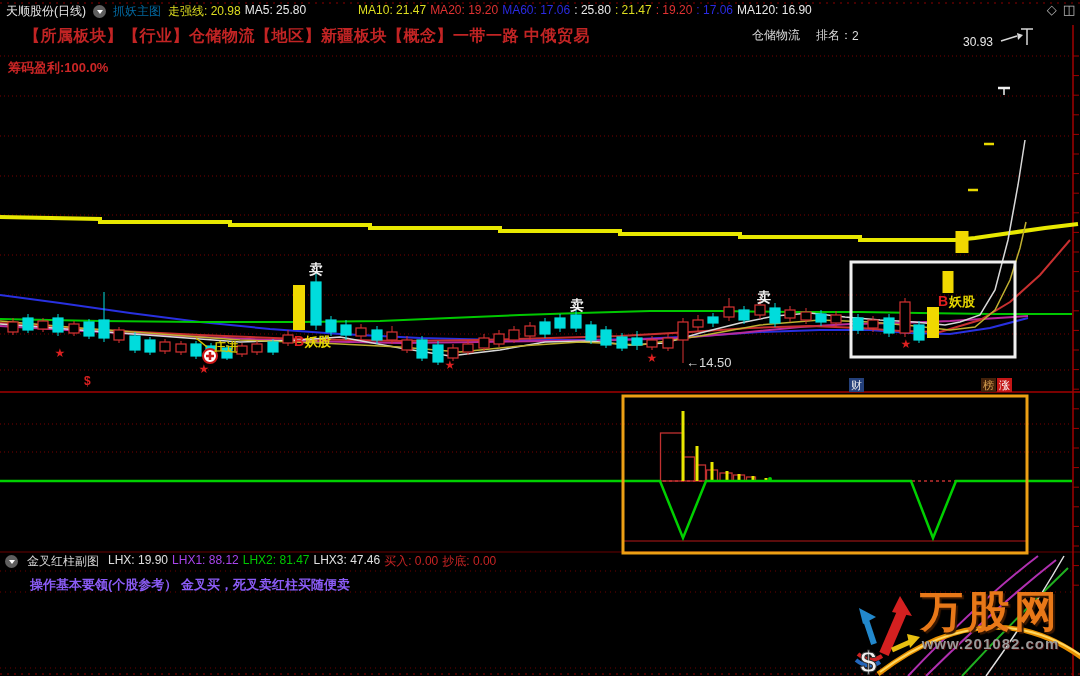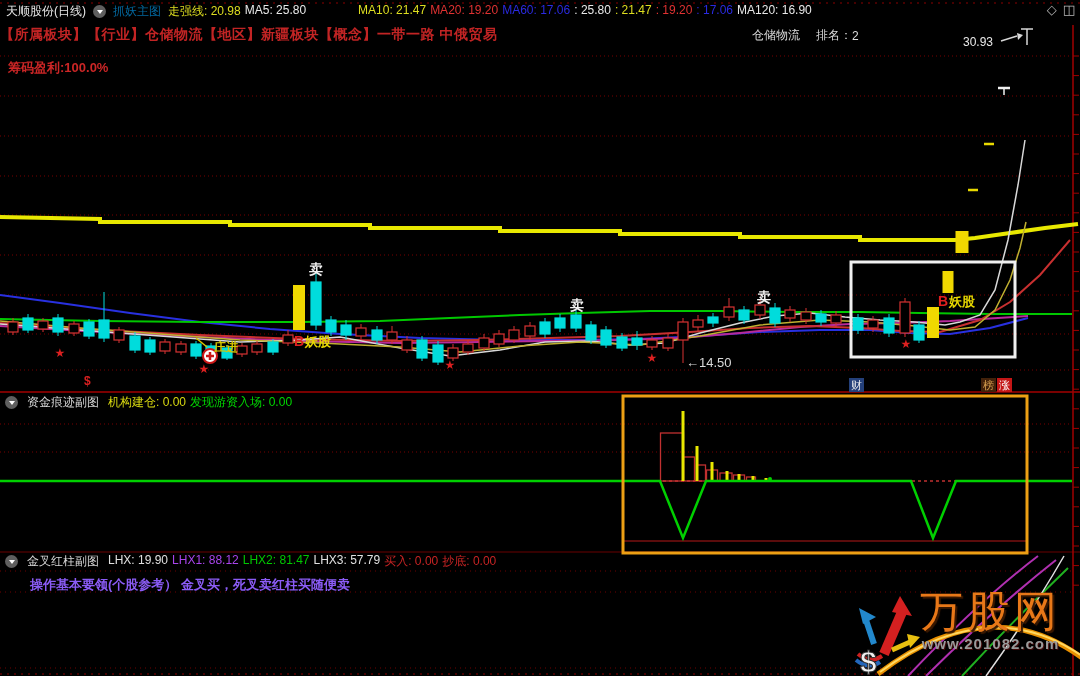--- a/index.html
+++ b/index.html
@@ -8,35 +8,35 @@
   #chart{position:absolute;left:0;top:0;z-index:1;}
   .row{position:absolute;display:flex;align-items:center;white-space:nowrap;z-index:5;}
   .titlebar{left:0;top:0;width:1080px;height:22px;padding-left:6px;gap:7px;font-size:12px;}
   .t-stock{color:#e8e8e8;}
   .t-ind{color:#0369a1;}
   .chev{width:13px;height:13px;border-radius:50%;background:#5f5f5f;flex:0 0 13px;}
   .chev::after{content:"";display:block;margin:5px auto 0;width:0;height:0;
      border-left:3px solid transparent;border-right:3px solid transparent;border-top:4px solid #fff;}
   .ma-wrap{display:flex;gap:4px;}
   .t-icons{position:absolute;right:5px;top:2px;display:flex;gap:6px;color:#b8b8b8;font-size:13px;z-index:6;}
-  .infobar-left{left:0;top:26px;font-size:14px;font-weight:bold;color:#c22424;letter-spacing:.5px;}
+  .infobar-left{left:24px;top:26px;font-size:16px;font-weight:bold;color:#c22424;letter-spacing:.5px;}
   .ind2{left:752px;top:27px;font-size:12px;color:#dcdcdc;}
   .rank{left:816px;top:27px;font-size:12px;color:#dcdcdc;}
   .p-header{gap:9px;font-size:12px;}
   .p2{left:5px;top:394px;}
   .p3{left:5px;top:553px;text-align:right;}
   .p-title{color:#d6d6d6;}
   .note{left:30px;top:576px;font-size:13px;font-weight:bold;color:#8b5cf6;z-index:5;position:absolute;}
   .tab{position:absolute;z-index:5;font-size:11px;height:14px;line-height:14px;padding:0 2px;}
   .tab-cai{left:849px;top:378px;background:#24407a;color:#f0f0f0;}
   .tab-bang{left:981px;top:378px;background:#42210a;color:#d8a050;}
   .tab-zhang{left:997px;top:378px;background:#c41616;color:#fff;}
   .watermark{position:absolute;left:850px;top:590px;width:230px;z-index:6;display:flex;align-items:flex-start;}
   .wm-col{display:flex;flex-direction:column;align-items:center;margin-left:-4px;}
-  .wm-name{font-size:43px;font-weight:normal;color:#e87818;letter-spacing:4px;line-height:1.0;
+  .wm-name{font-size:43px;font-weight:bold;color:#e87818;letter-spacing:4px;line-height:1.0;
      text-shadow:2px 2px 1px #3a1800;text-align:center;}
   .wm-url{font-size:15px;font-weight:bold;color:#9a9a9a;letter-spacing:1px;margin-top:2px;
      text-shadow:1px 1px 0 #400808;}
 </style>
 </head>
 <body>
 
 <div id="app">
 
   <svg id="chart" width="1080" height="676">
@@ -296,37 +296,29 @@
     <span>◫</span>
   </div>
 
   <div class="row infobar-left">【所属板块】【行业】仓储物流【地区】新疆板块【概念】一带一路 中俄贸易</div>
   <div class="row ind2">仓储物流</div>
   <div class="row rank">
     <span>排名：</span>
     <span>2</span>
   </div>
 
-  <div class="row p-header p2">
-    <span class="chev"></span>
-    <span class="p-title">资金痕迹副图</span>
-    <span class="ma-wrap">
-        <span style="color: rgb(216, 216, 16);">机构建仓: 0.00</span>
-        <span style="color: rgb(0, 216, 0);">发现游资入场: 0.00</span>
-      </span>
-  </div>
 
   <div class="row p-header p3">
     <span class="chev"></span>
     <span class="p-title">金叉红柱副图</span>
     <span class="ma-wrap">
         <span style="color: rgb(224, 224, 224);">LHX: 19.90</span>
         <span style="color: rgb(168, 68, 236);">LHX1: 88.12</span>
         <span style="color: rgb(0, 200, 0);">LHX2: 81.47</span>
-        <span style="color: rgb(224, 224, 224);">LHX3: 57.79</span>
+        <span style="color: rgb(224, 224, 224);">LHX3: 47.46</span>
         <span style="color: rgb(200, 36, 36);">买入: 0.00</span>
         <span style="color: rgb(200, 36, 36);">抄底: 0.00</span>
       </span>
   </div>
 
   <div class="note">操作基本要领(个股参考） 金叉买，死叉卖红柱买随便卖</div>
 
   <span class="tab tab-cai">财</span>
   <span class="tab tab-bang">榜</span>
   <span class="tab tab-zhang">涨</span>

